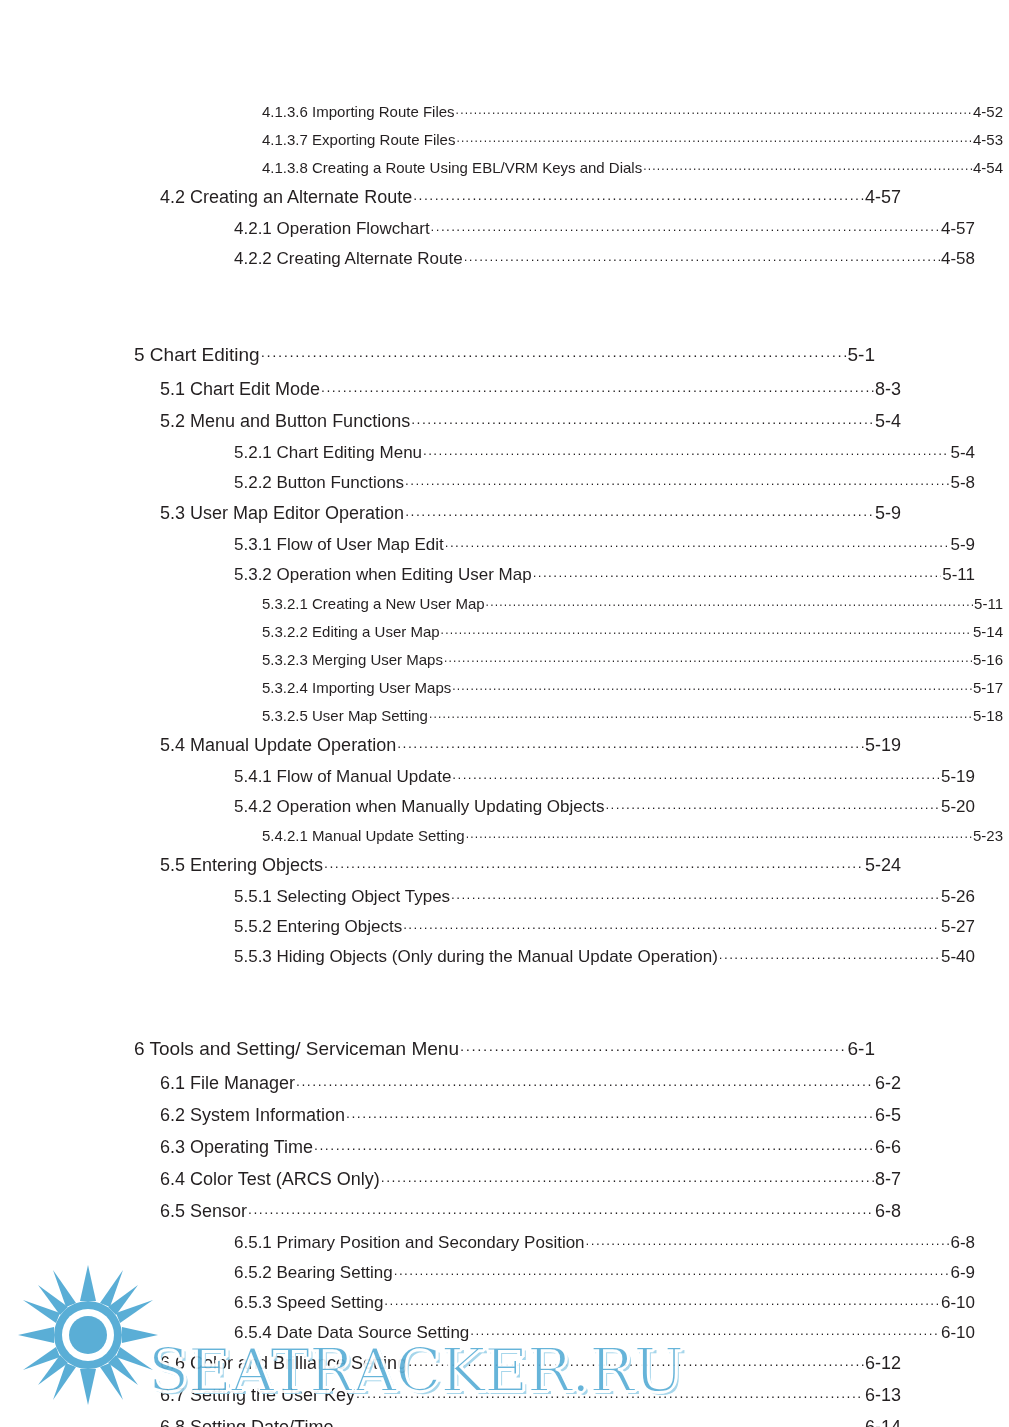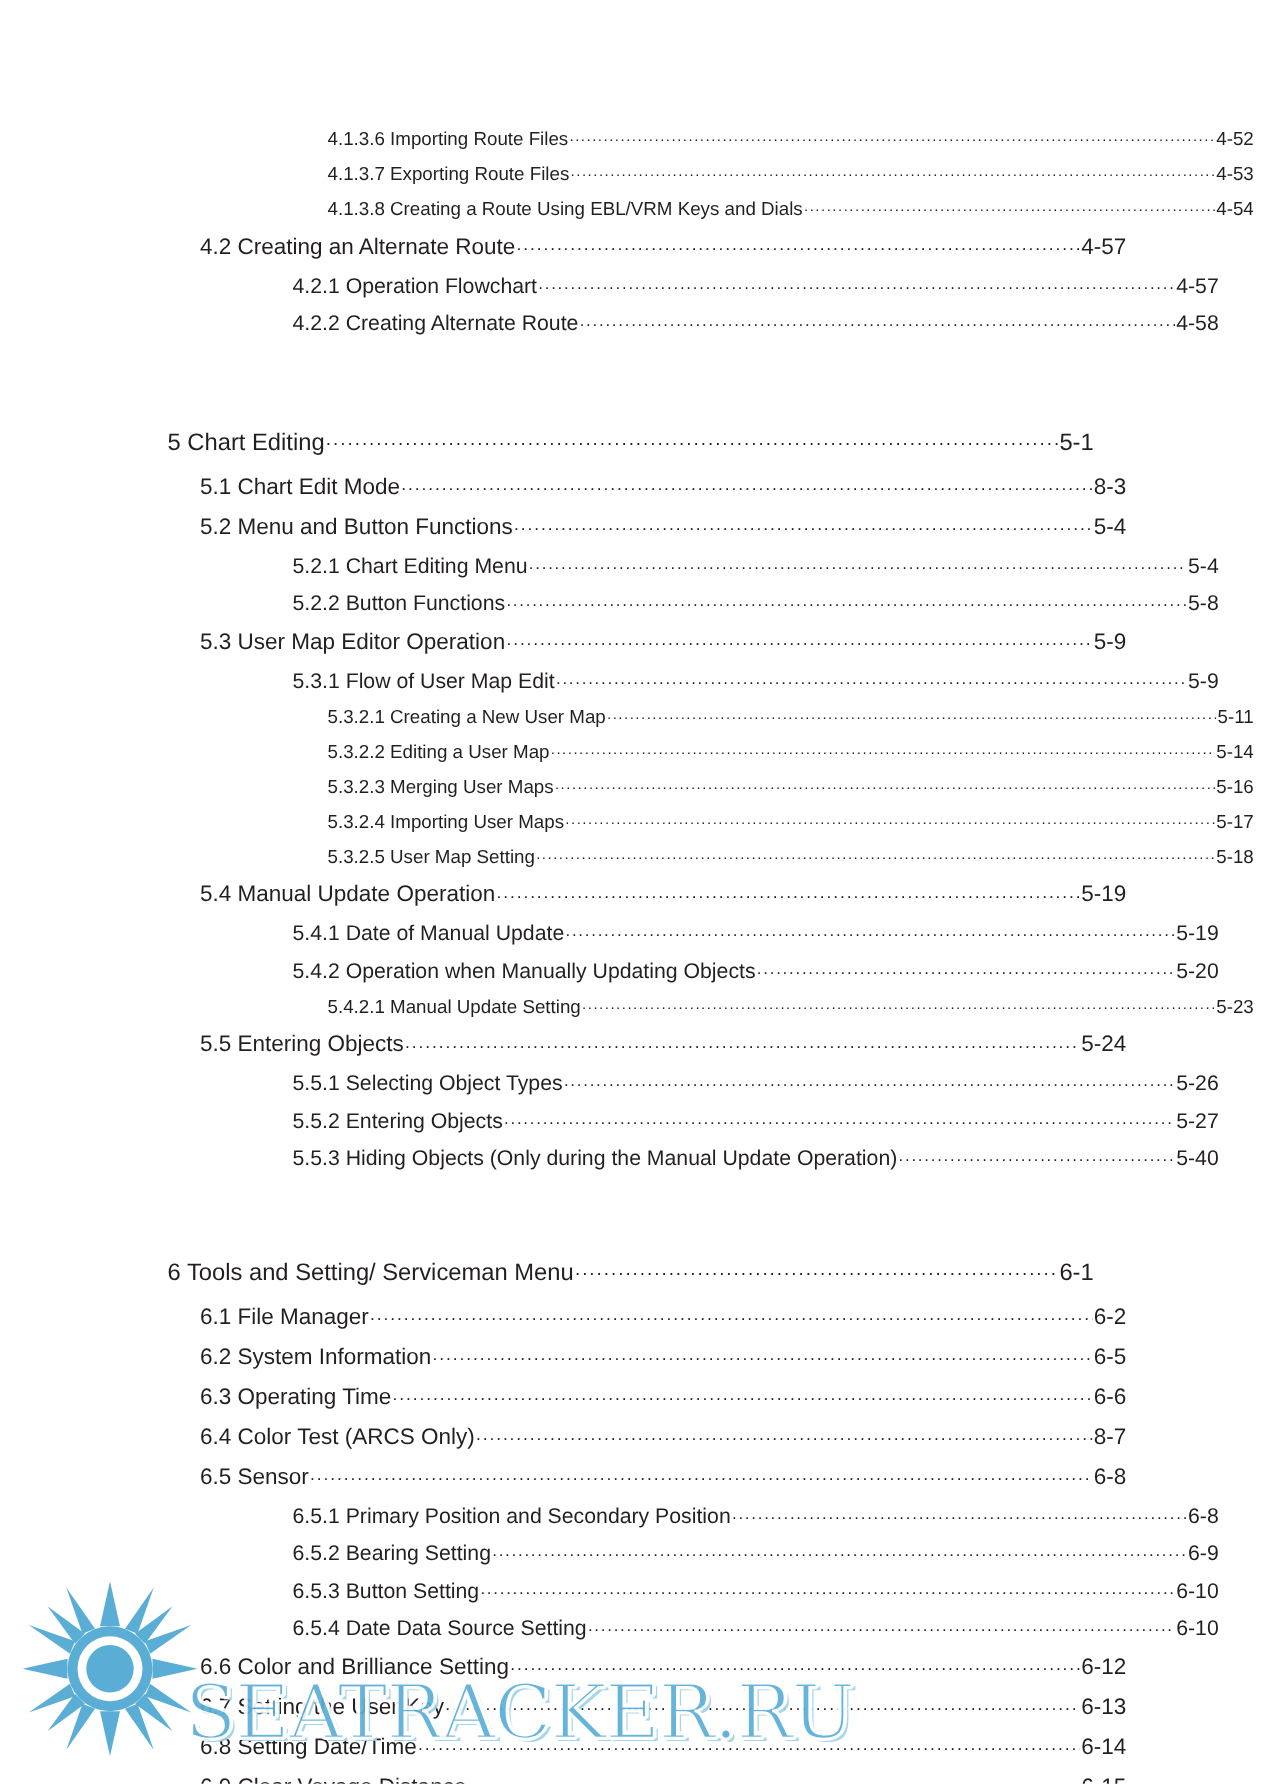--- a/index.html
+++ b/index.html
@@ -192,20 +192,25 @@
         <div class="entry lvl2">
           <span class="txt">5.3 User Map Editor Operation</span>
           <span class="dots"></span>
           <span class="pg">5-9</span>
         </div>
         <div class="entry lvl3">
           <span class="txt">5.3.1 Flow of User Map Edit</span>
           <span class="dots"></span>
           <span class="pg">5-9</span>
         </div>
+        <div class="entry lvl3">
+          <span class="txt">5.3.2 Operation when Editing User Map</span>
+          <span class="dots"></span>
+          <span class="pg">5-11</span>
+        </div>
         <div class="entry lvl4">
           <span class="txt">5.3.2.1 Creating a New User Map</span>
           <span class="dots"></span>
           <span class="pg">5-11</span>
         </div>
         <div class="entry lvl4">
           <span class="txt">5.3.2.2 Editing a User Map</span>
           <span class="dots"></span>
           <span class="pg">5-14</span>
         </div>
@@ -223,21 +228,21 @@
           <span class="txt">5.3.2.5 User Map Setting</span>
           <span class="dots"></span>
           <span class="pg">5-18</span>
         </div>
         <div class="entry lvl2">
           <span class="txt">5.4 Manual Update Operation</span>
           <span class="dots"></span>
           <span class="pg">5-19</span>
         </div>
         <div class="entry lvl3">
-          <span class="txt">5.4.1 Date of Manual Update</span>
+          <span class="txt">5.4.1 Flow of Manual Update</span>
           <span class="dots"></span>
           <span class="pg">5-19</span>
         </div>
         <div class="entry lvl3">
           <span class="txt">5.4.2 Operation when Manually Updating Objects</span>
           <span class="dots"></span>
           <span class="pg">5-20</span>
         </div>
         <div class="entry lvl4">
           <span class="txt">5.4.2.1 Manual Update Setting</span>
@@ -301,21 +306,21 @@
           <span class="txt">6.5.1 Primary Position and Secondary Position</span>
           <span class="dots"></span>
           <span class="pg">6-8</span>
         </div>
         <div class="entry lvl3">
           <span class="txt">6.5.2 Bearing Setting</span>
           <span class="dots"></span>
           <span class="pg">6-9</span>
         </div>
         <div class="entry lvl3">
-          <span class="txt">6.5.3 Button Setting</span>
+          <span class="txt">6.5.3 Speed Setting</span>
           <span class="dots"></span>
           <span class="pg">6-10</span>
         </div>
         <div class="entry lvl3">
           <span class="txt">6.5.4 Date Data Source Setting</span>
           <span class="dots"></span>
           <span class="pg">6-10</span>
         </div>
         <div class="entry lvl2">
           <span class="txt">6.6 Color and Brilliance Setting</span>

